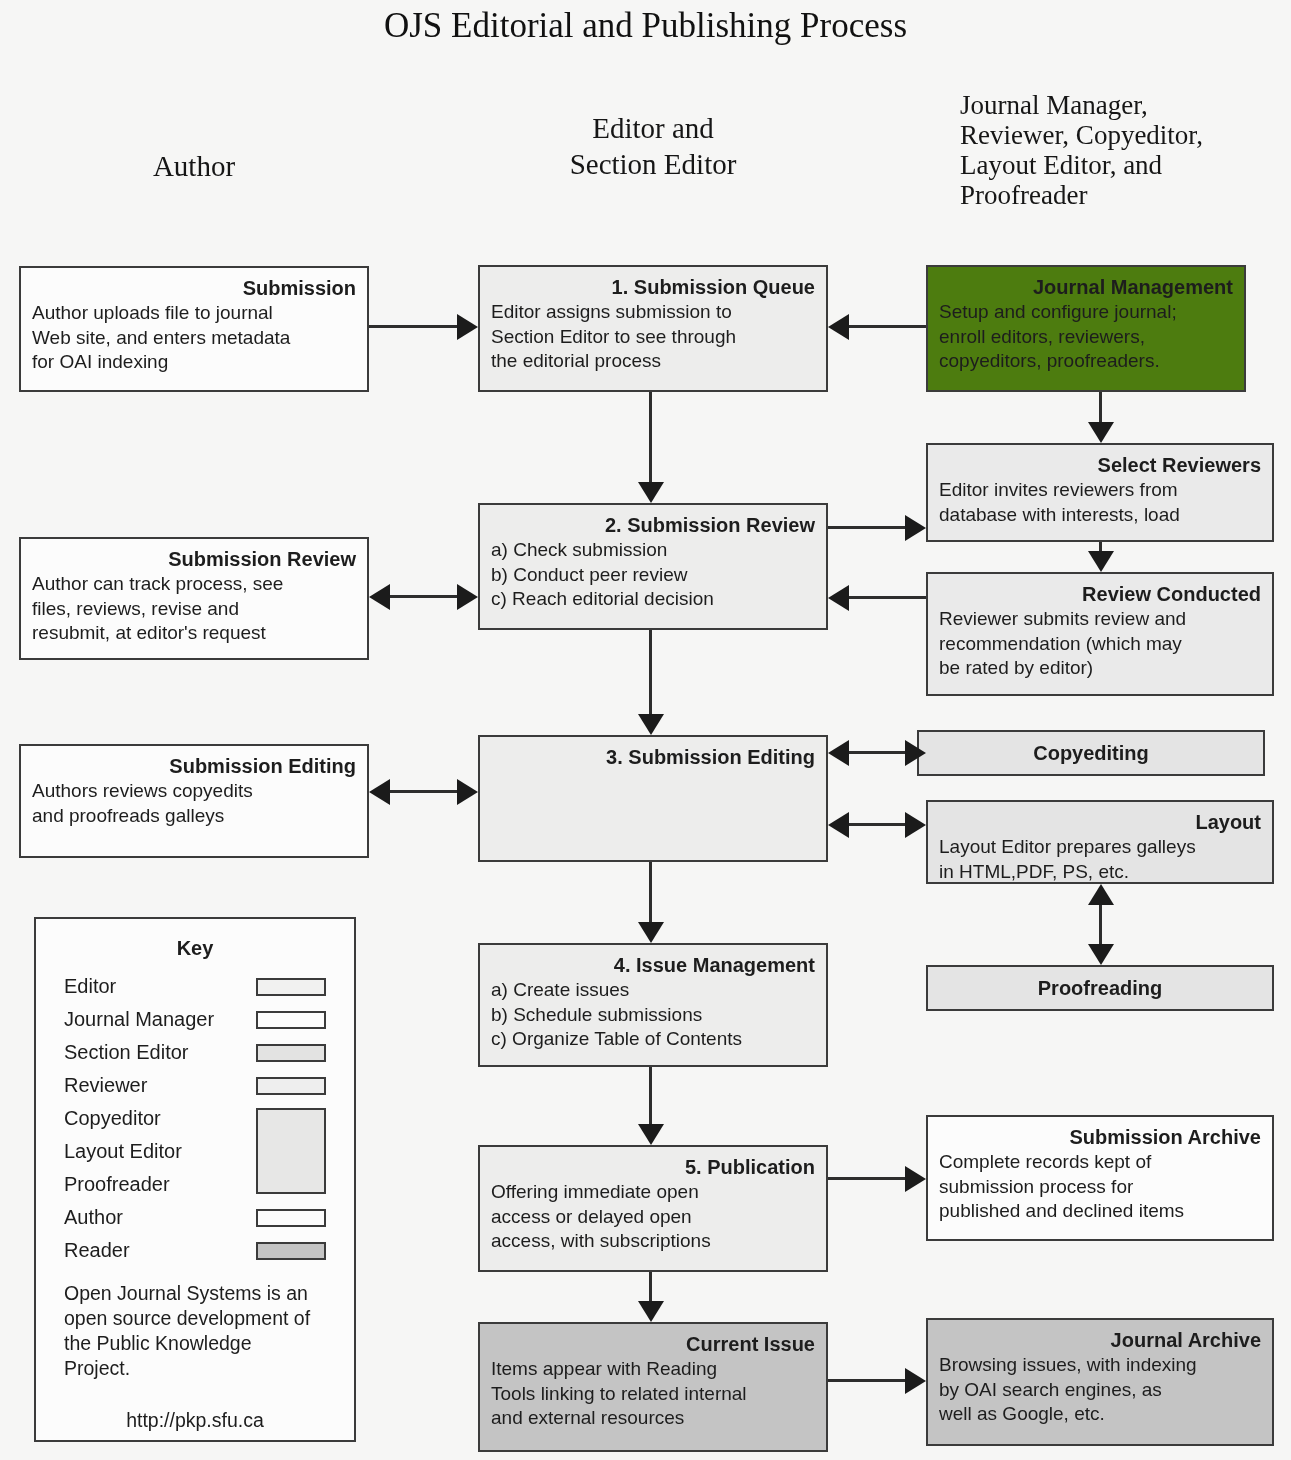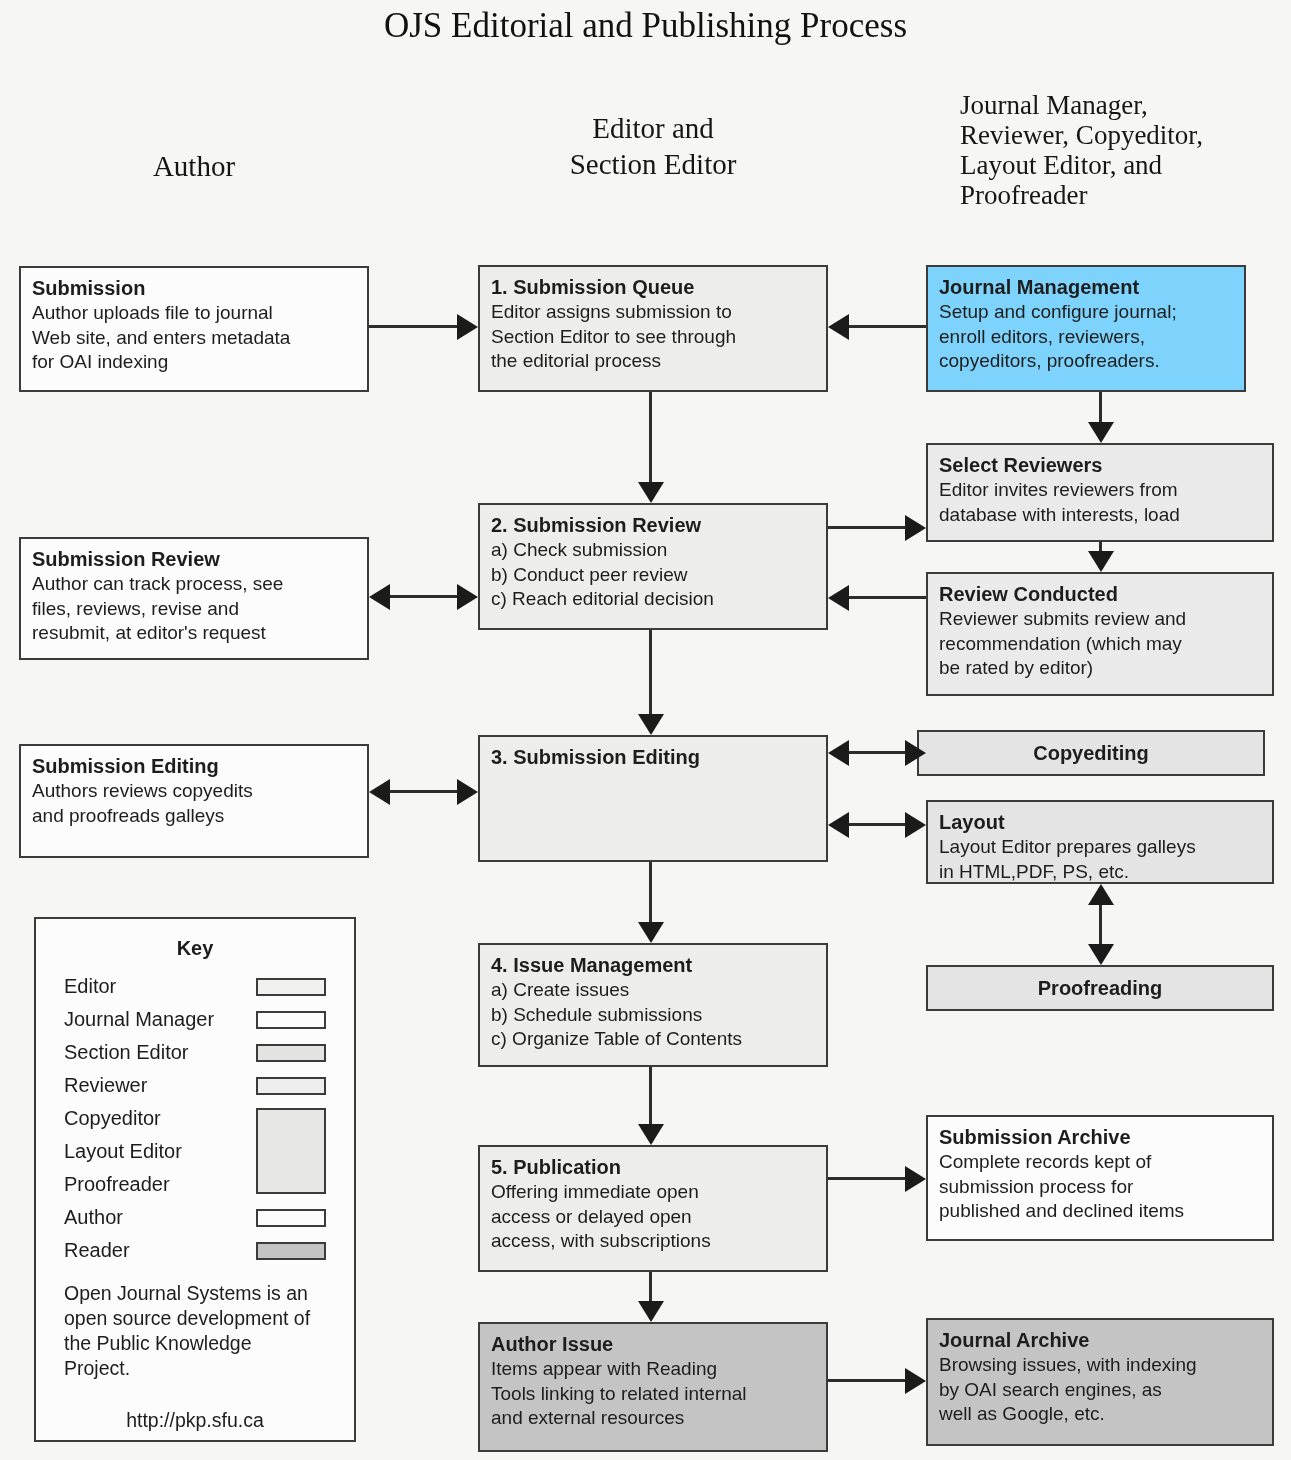--- a/index.html
+++ b/index.html
@@ -29,21 +29,21 @@
   .box{
     position:absolute;
     box-sizing:border-box;
     border:2px solid #3b3b3b;
     padding:6px 11px 4px 11px;
   }
   .box h3{
     margin:2px 0 0 0;
     font-size:20px;
     font-weight:bold;
-    text-align:left;
+    text-align:right;
     line-height:24px;
   }
   .box p{
     margin:1px 0 0 0;
     font-size:19px;
     line-height:24.5px;
     white-space:pre-line;
   }
   .box.center-title{display:flex;align-items:center;justify-content:center;padding:0;}
   .box.center-title h3{margin:0;}
@@ -146,27 +146,27 @@
   </div>
 
   <div class="box" style="left: 478px; top: 1145px; width: 350px; height: 127px; background: rgb(237, 237, 236);">
     <h3>5. Publication</h3>
     <p>Offering immediate open
 access or delayed open
 access, with subscriptions</p>
   </div>
 
   <div class="box" style="left: 478px; top: 1322px; width: 350px; height: 130px; background: rgb(196, 196, 196);">
-    <h3>Author Issue</h3>
+    <h3>Current Issue</h3>
     <p>Items appear with Reading
 Tools linking to related internal
 and external resources</p>
   </div>
 
-  <div class="box" style="left: 926px; top: 265px; width: 320px; height: 127px; background: #7dd3fc;">
+  <div class="box" style="left: 926px; top: 265px; width: 320px; height: 127px; background: #4d7c0f;">
     <h3>Journal Management</h3>
     <p>Setup and configure journal;
 enroll editors, reviewers,
 copyeditors, proofreaders.</p>
   </div>
 
   <div class="box" style="left: 926px; top: 443px; width: 348px; height: 99px; background: rgb(234, 234, 234);">
     <h3>Select Reviewers</h3>
     <p>Editor invites reviewers from
 database with interests, load</p>

